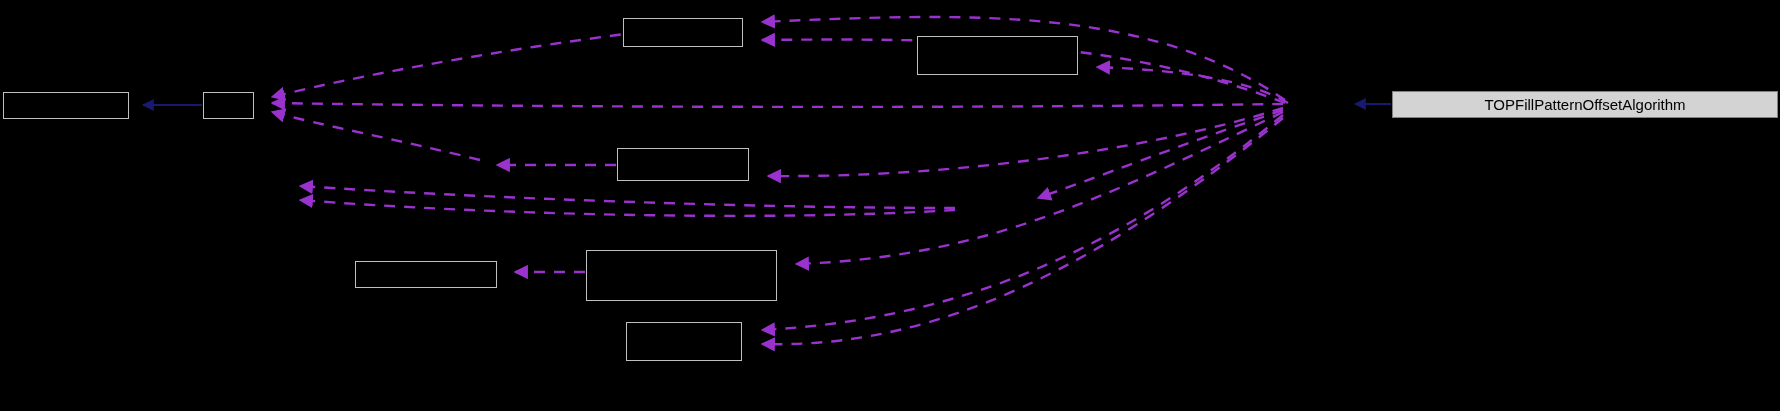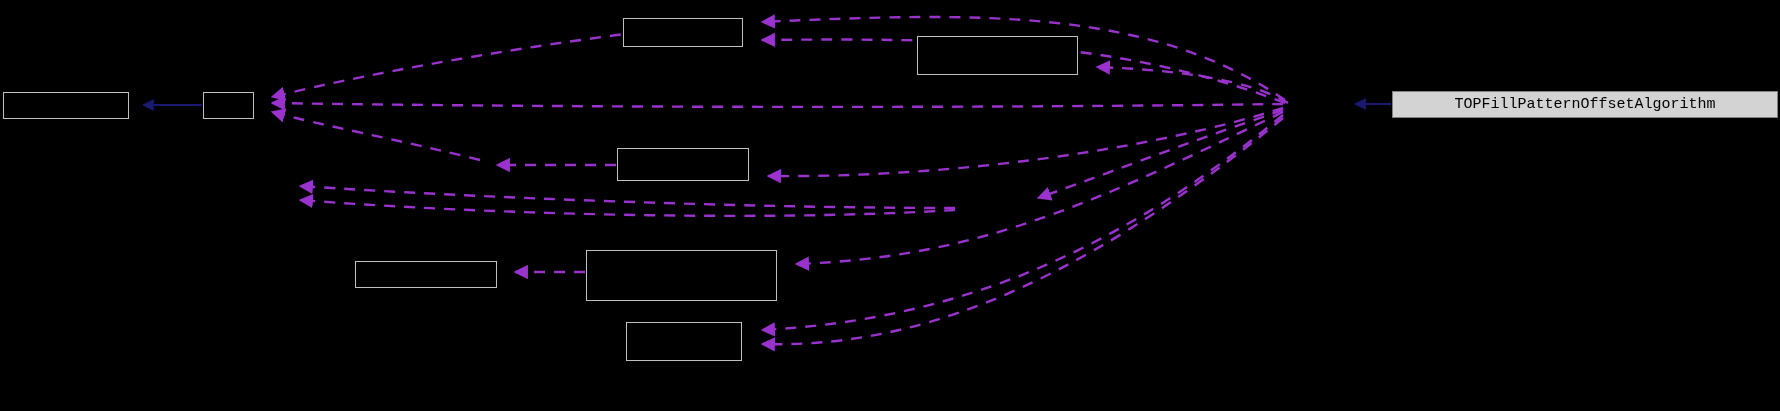--- a/index.html
+++ b/index.html
@@ -6,21 +6,21 @@
     margin: 0;
     padding: 0;
     background: #000000;
   }
   #graph {
     position: relative;
     width: 1780px;
     height: 411px;
     background: #000000;
     overflow: hidden;
-    font-family: Liberation Mono, monospace;
+    font-family: Liberation Sans, sans-serif;
   }
   #edge-layer {
     position: absolute;
     left: 0;
     top: 0;
     width: 1780px;
     height: 411px;
     pointer-events: none;
   }
   .node {

